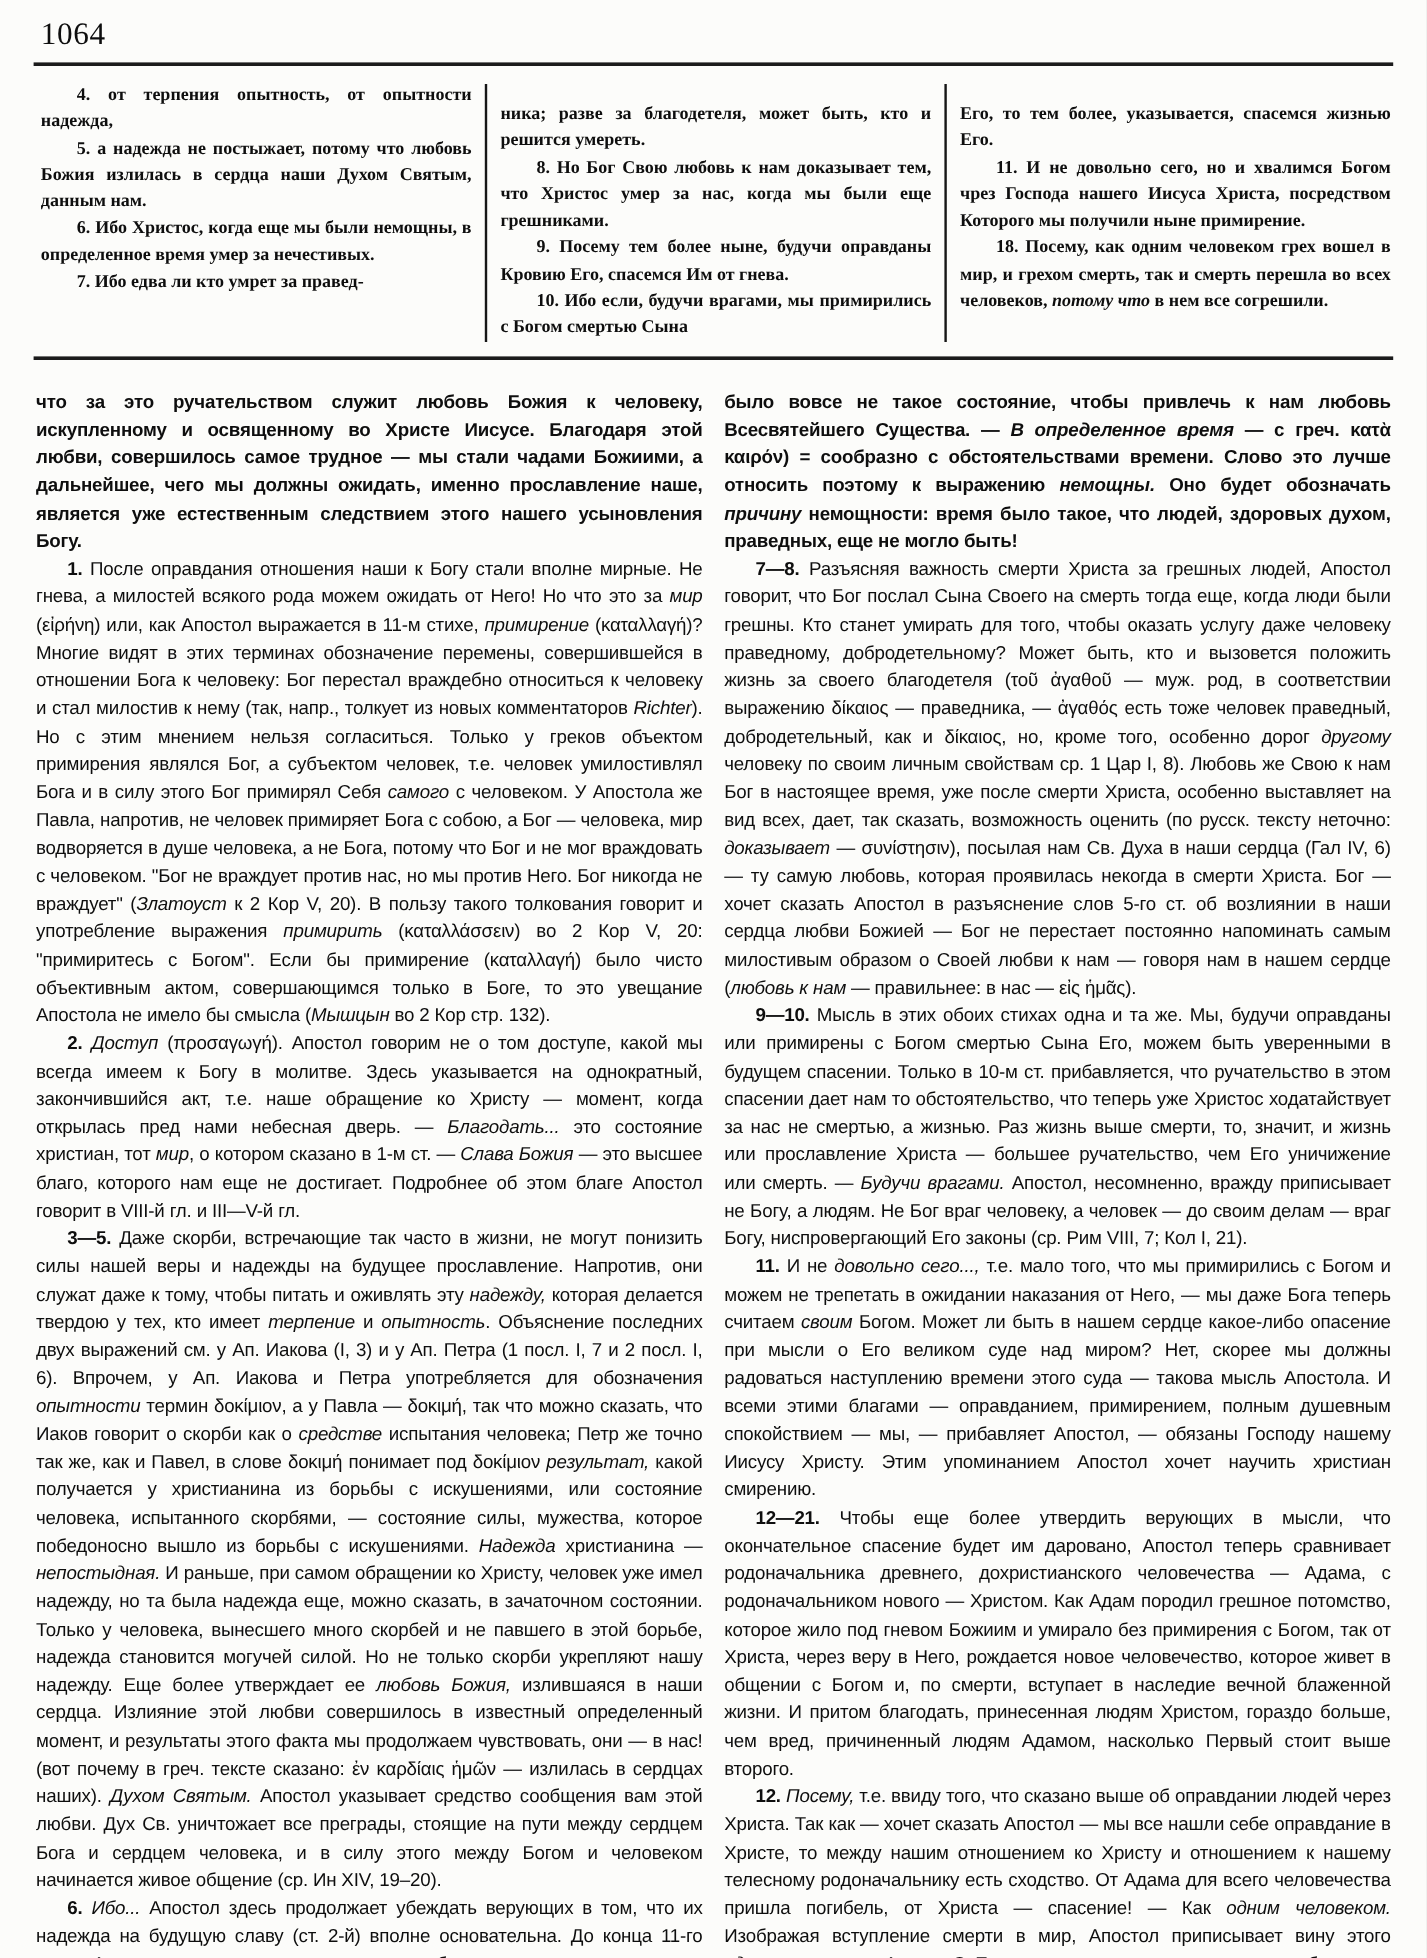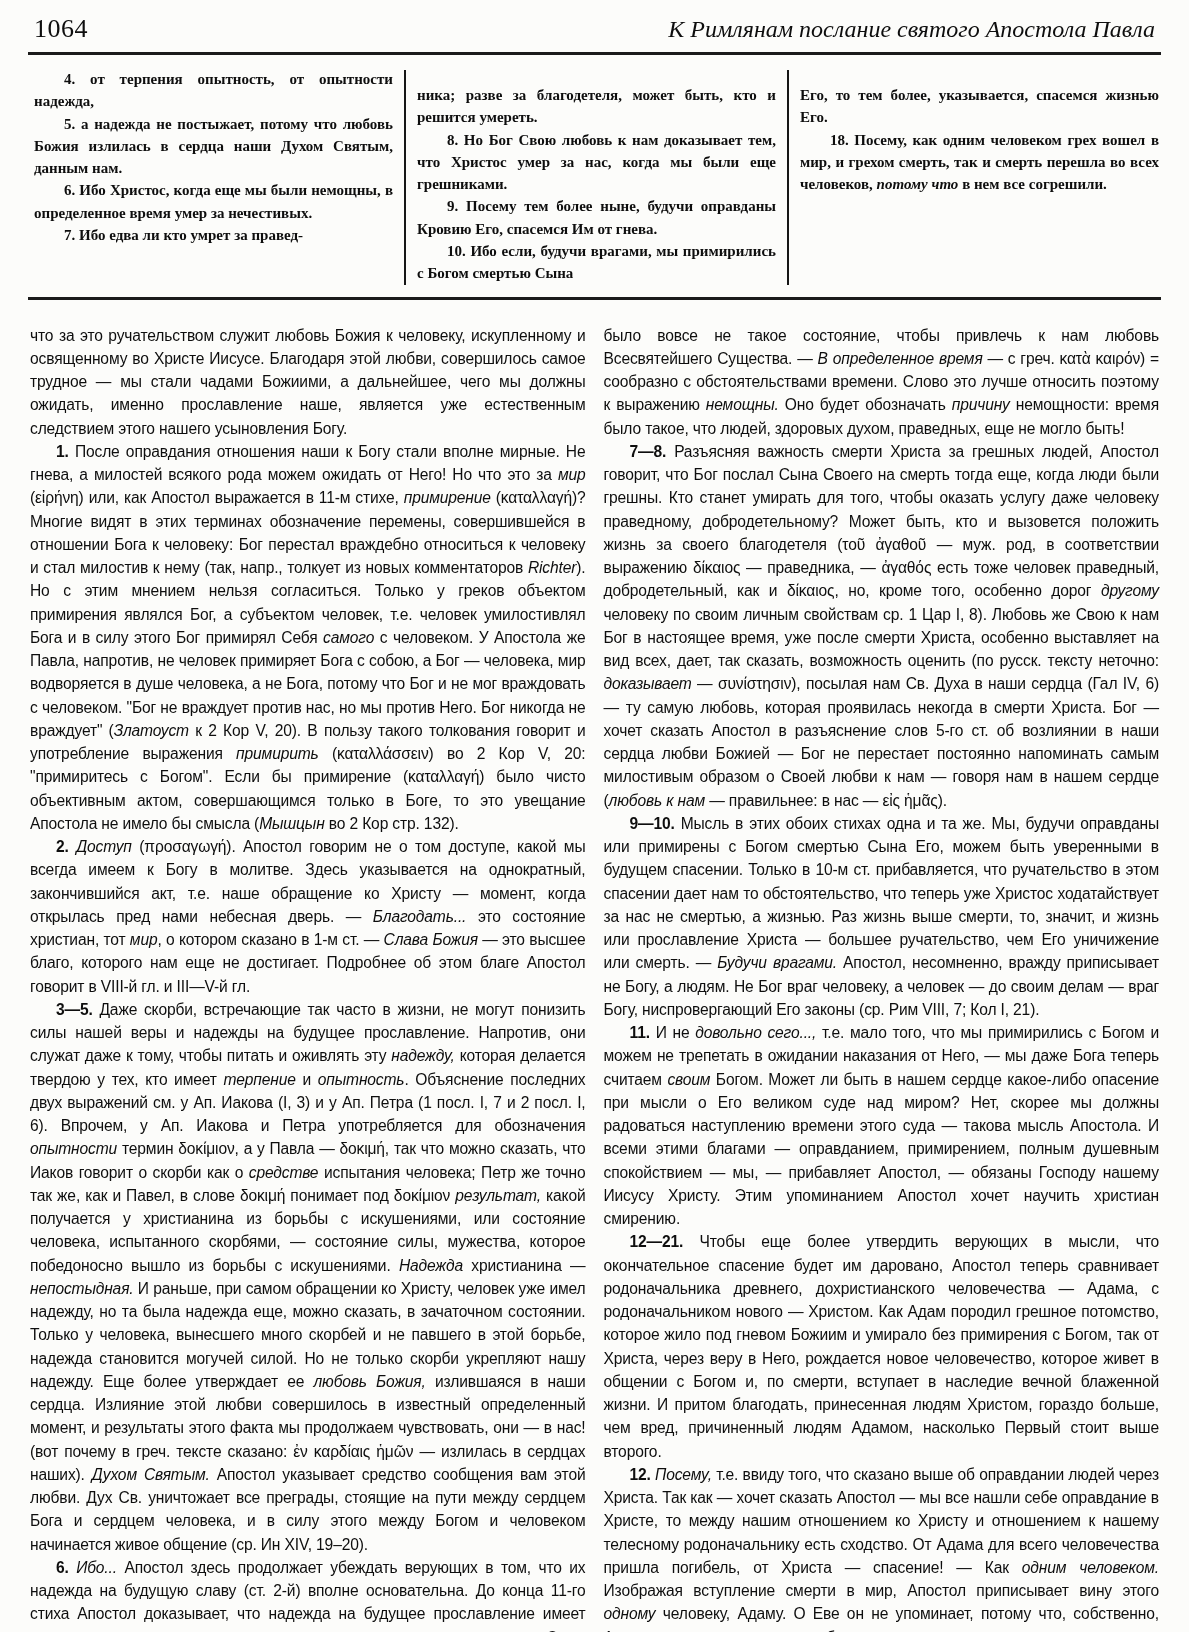--- a/index.html
+++ b/index.html
@@ -18,51 +18,51 @@
   
   .scripture{display:flex;padding:13px 30px 0 34px;}
   .vcol{flex:1;font-weight:bold;font-size:15px;line-height:22.3px;text-align:justify;}
   .vcol p{margin:0;text-indent:30px;}
   .vcol p.ni{text-indent:0;margin-top:16px;}
   .vdiv{width:2px;background:#161616;margin:2px 11px 0 11px;}
   
   .commentary{display:flex;gap:18px;padding:24px 30px 0 30px;font-family:"Liberation Sans",sans-serif;}
   .ccol{flex:1;font-size:15.6px;line-height:23.25px;text-align:justify;letter-spacing:-0.15px;}
   .ccol p{margin:0;text-indent:26px;}
-  .ccol p.ni{text-indent:0;}
+  .ccol p.ni{text-indent:0;font-weight:bold;}
   .b{font-weight:bold;}
   .i{font-style:italic;}
 </style>
 </head>
 <body>
 
 <div class="page">
   <div class="hdr">
     <span class="pageno">1064</span>
-    <span class="runtitle">К Римлянам послание святого Апостола Павла</span>
   </div>
   <div class="rule"></div>
 
   <section class="scripture">
     <div class="vcol">
         <p><span>4. от терпения опытность, от опытности надежда,</span></p>
         <p><span>5. а надежда не постыжает, потому что любовь Божия излилась в сердца наши Духом Святым, данным нам.</span></p>
         <p><span>6. Ибо Христос, когда еще мы были немощны, в определенное время умер за нечестивых.</span></p>
         <p><span>7. Ибо едва ли кто умрет за правед-</span></p>
       </div>
     <div class="vdiv"></div>
     <div class="vcol">
         <p class="ni"><span>ника; разве за благодетеля, может быть, кто и решится умереть.</span></p>
         <p><span>8. Но Бог Свою любовь к нам доказывает тем, что Христос умер за нас, когда мы были еще грешниками.</span></p>
         <p><span>9. Посему тем более ныне, будучи оправданы Кровию Его, спасемся Им от гнева.</span></p>
         <p><span>10. Ибо если, будучи врагами, мы примирились с Богом смертью Сына</span></p>
       </div>
     <div class="vdiv"></div>
     <div class="vcol">
         <p class="ni"><span>Его, то тем более, указывается, спасемся жизнью Его.</span></p>
+        <p><span>11. И не довольно сего, но и хвалимся Богом чрез Господа нашего Иисуса Христа, посредством Которого мы получили ныне примирение.</span></p>
         <p><span>18. Посему, как одним человеком грех вошел в мир, и грехом смерть, так и смерть перешла во всех человеков, </span><span class="i">потому что</span><span> в нем все согрешили.</span></p>
       </div>
   </section>
 
   <div class="rule rule2"></div>
 
   <section class="commentary">
     <div class="ccol">
         <p class="ni"><span>что за это ручательством служит любовь Божия к человеку, искупленному и освященному во Христе Иисусе. Благодаря этой любви, совершилось самое трудное — мы стали чадами Божиими, а дальнейшее, чего мы должны ожидать, именно прославление наше, является уже естественным следствием этого нашего усыновления Богу.</span></p>
         <p><span class="b">1.</span><span> После оправдания отношения наши к Богу стали вполне мирные. Не гнева, а милостей всякого рода можем ожидать от Него! Но что это за </span><span class="i">мир</span><span> (εἰρήνη) или, как Апостол выражается в 11-м стихе, </span><span class="i">примирение</span><span> (καταλλαγή)? Многие видят в этих терминах обозначение перемены, совершившейся в отношении Бога к человеку: Бог перестал враждебно относиться к человеку и стал милостив к нему (так, напр., толкует из новых комментаторов </span><span class="i">Richter</span><span>). Но с этим мнением нельзя согласиться. Только у греков объектом примирения являлся Бог, а субъектом человек, т.е. человек умилостивлял Бога и в силу этого Бог примирял Себя </span><span class="i">самого</span><span> с человеком. У Апостола же Павла, напротив, не человек примиряет Бога с собою, а Бог — человека, мир водворяется в душе человека, а не Бога, потому что Бог и не мог враждовать с человеком. "Бог не враждует против нас, но мы против Него. Бог никогда не враждует" (</span><span class="i">Златоуст</span><span> к 2 Кор V, 20). В пользу такого толкования говорит и употребление выражения </span><span class="i">примирить</span><span> (καταλλάσσειν) во 2 Кор V, 20: "примиритесь с Богом". Если бы примирение (καταλλαγή) было чисто объективным актом, совершающимся только в Боге, то это увещание Апостола не имело бы смысла (</span><span class="i">Мышцын</span><span> во 2 Кор стр. 132).</span></p>

